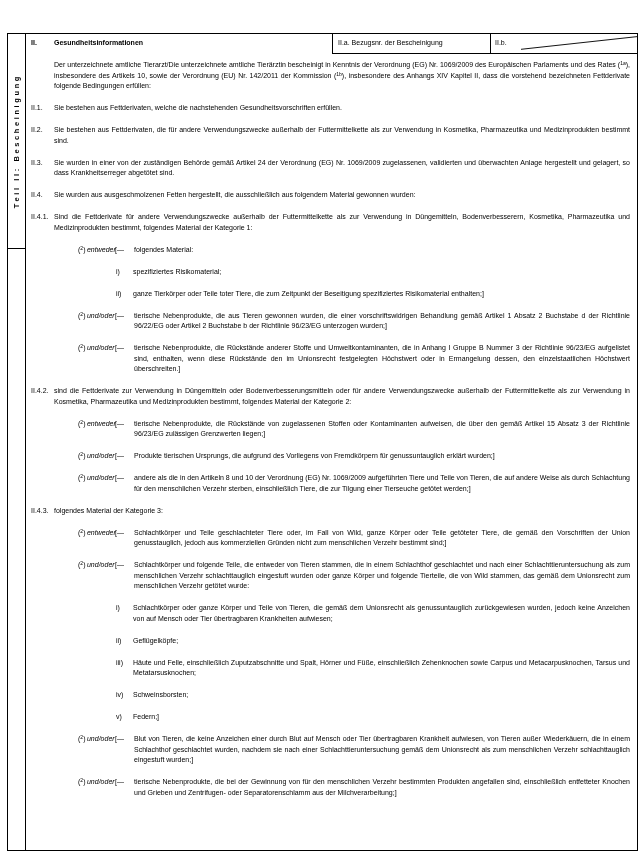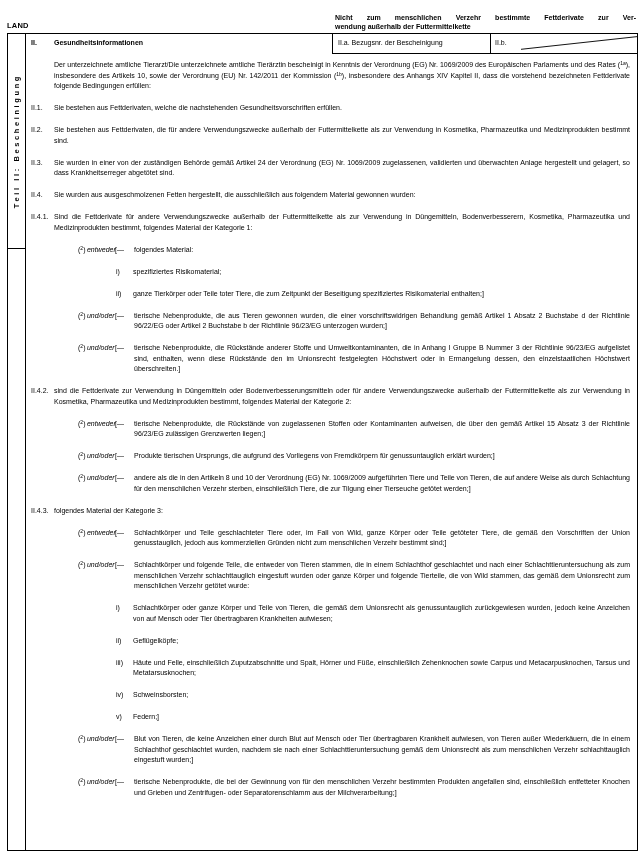--- a/index.html
+++ b/index.html
@@ -42,27 +42,20 @@
   .ibr{position:absolute;left:61px;top:0;}
   .sub{position:relative;padding-left:79px;text-align:justify;}
   .sub .sm{position:absolute;left:62px;top:0;}
   sup{font-size:5px;line-height:0;vertical-align:2.5px;}
 </style>
 </head>
 <body>
 
 <div class="page">
 
-  <div class="tophdr">
-    <div class="land">LAND</div>
-    <div class="doctitle">
-      <div class="l1">Nicht zum menschlichen Verzehr bestimmte Fettderivate zur Ver-</div>
-      <div class="l2">wendung außerhalb der Futtermittelkette</div>
-    </div>
-  </div>
 
   <div class="tbl">
 
     <div class="sidecol">
       <div class="sidebox">
         <span class="vtext">Teil II: Bescheinigung</span>
       </div>
     </div>
 
     <div class="contentcol">

